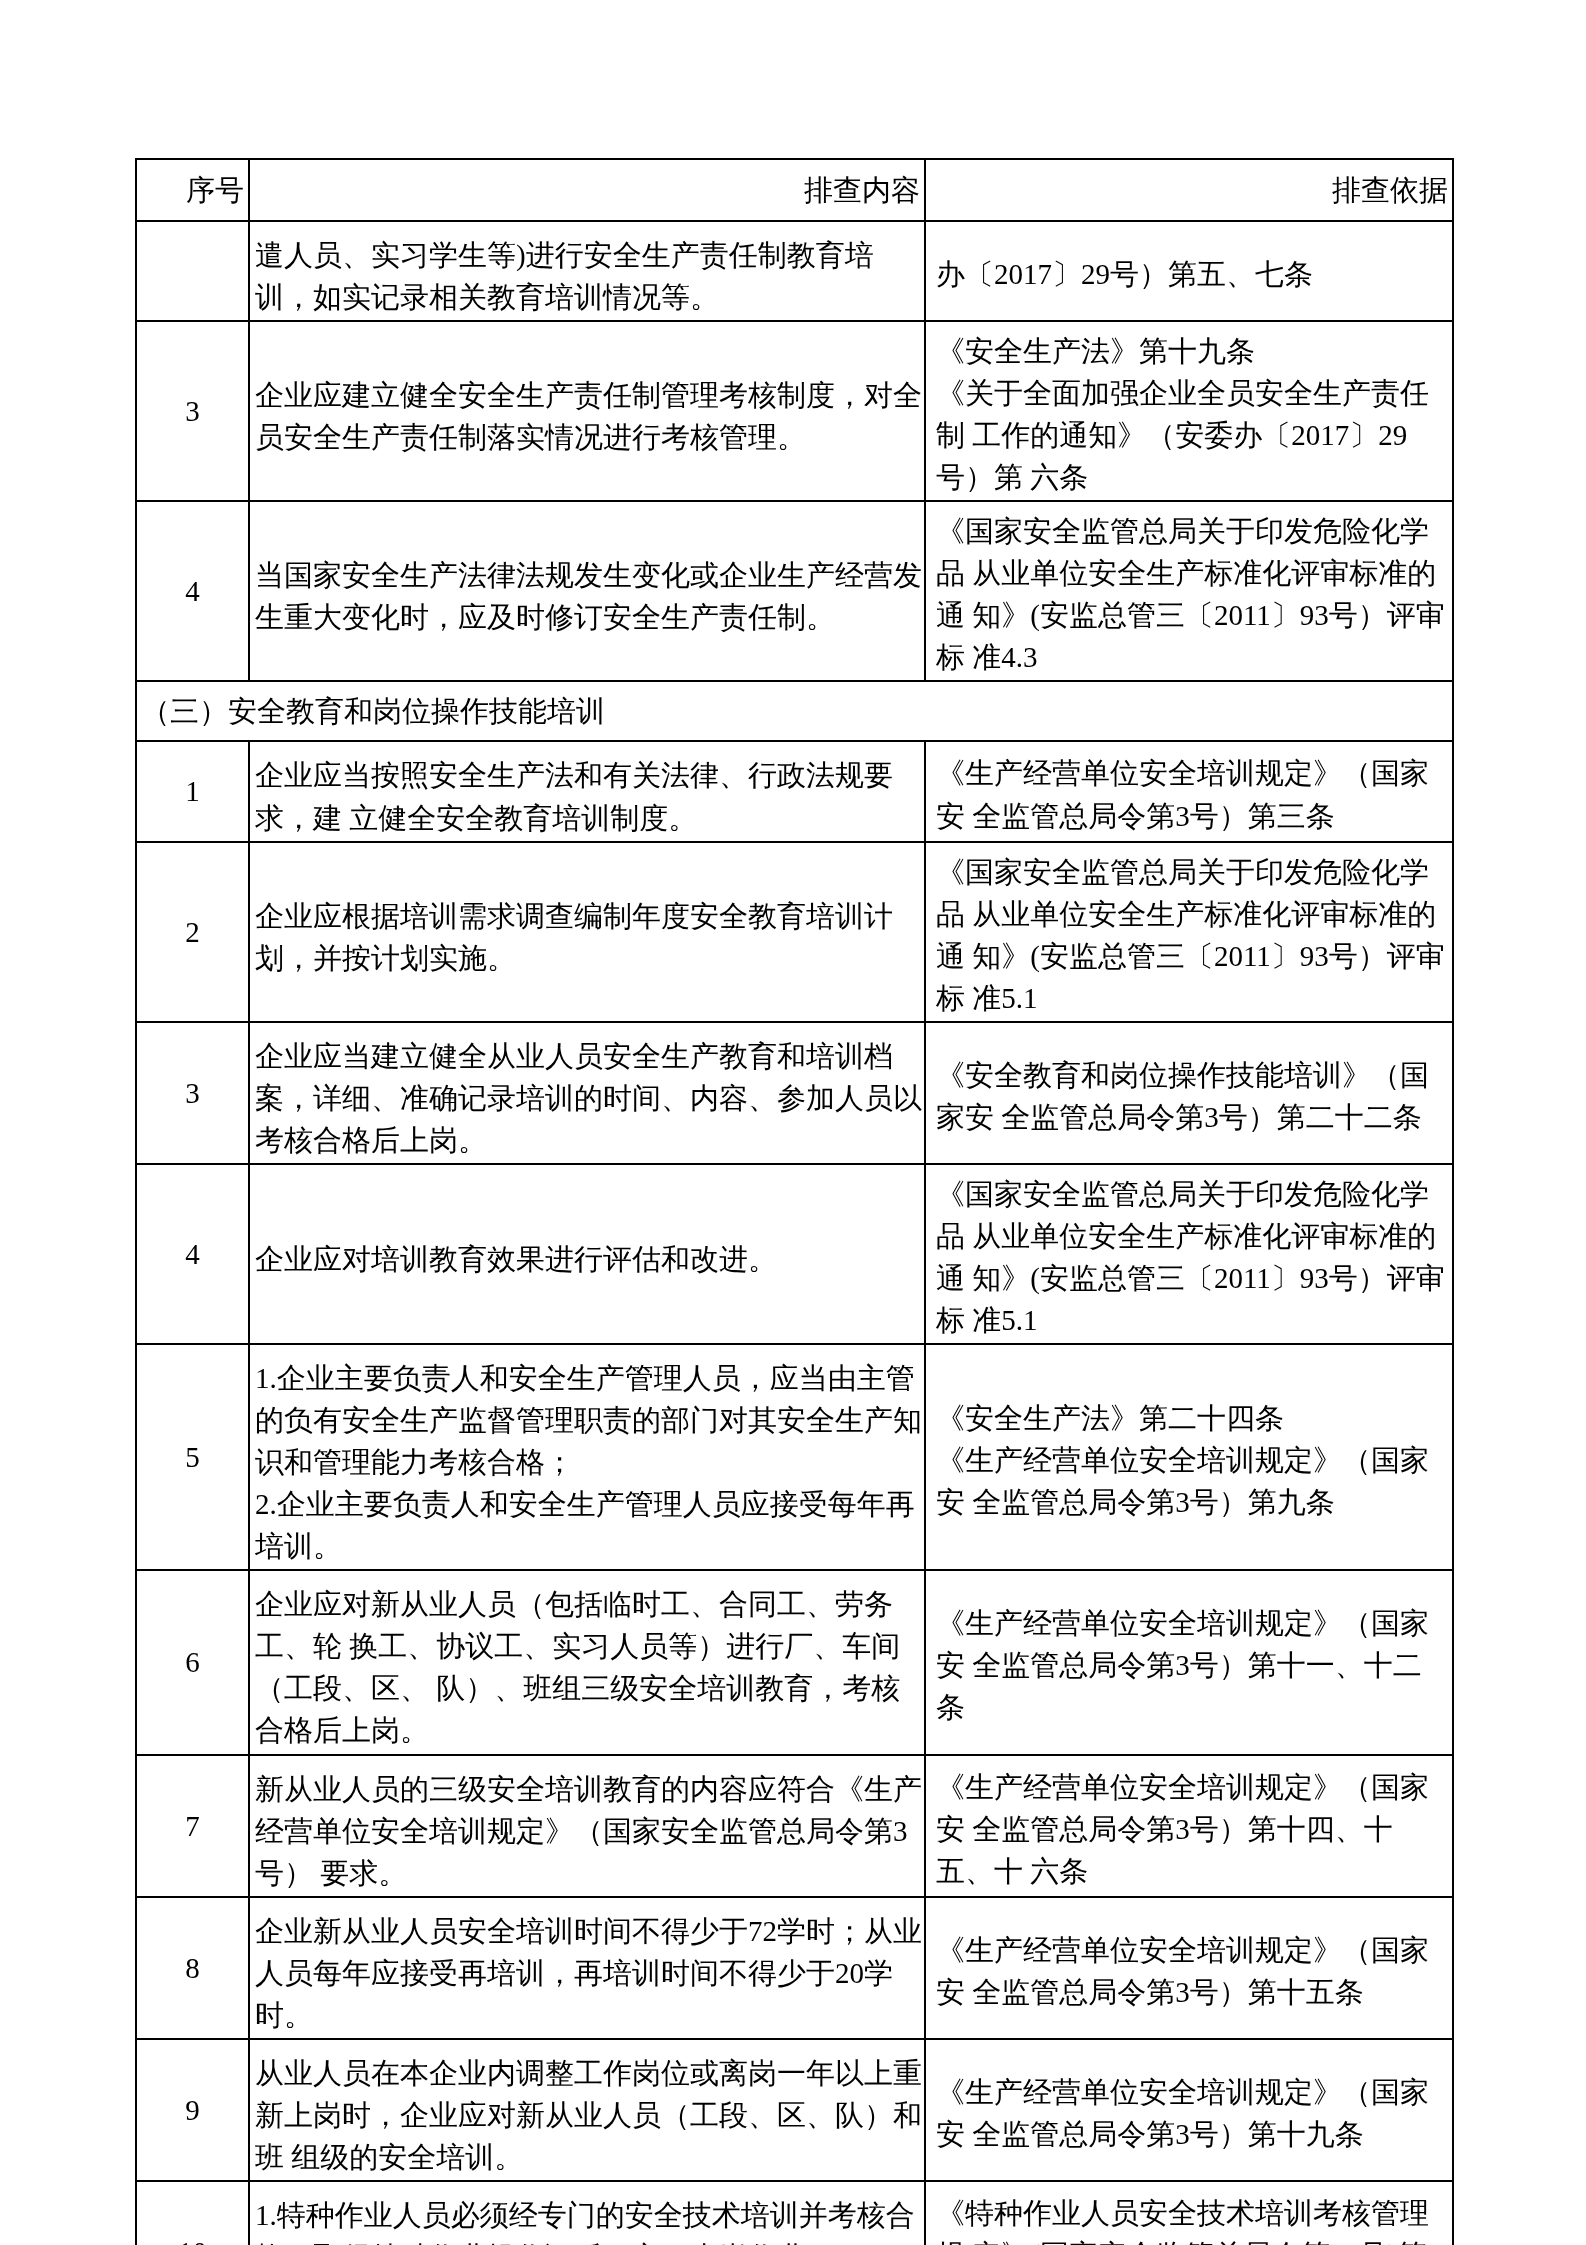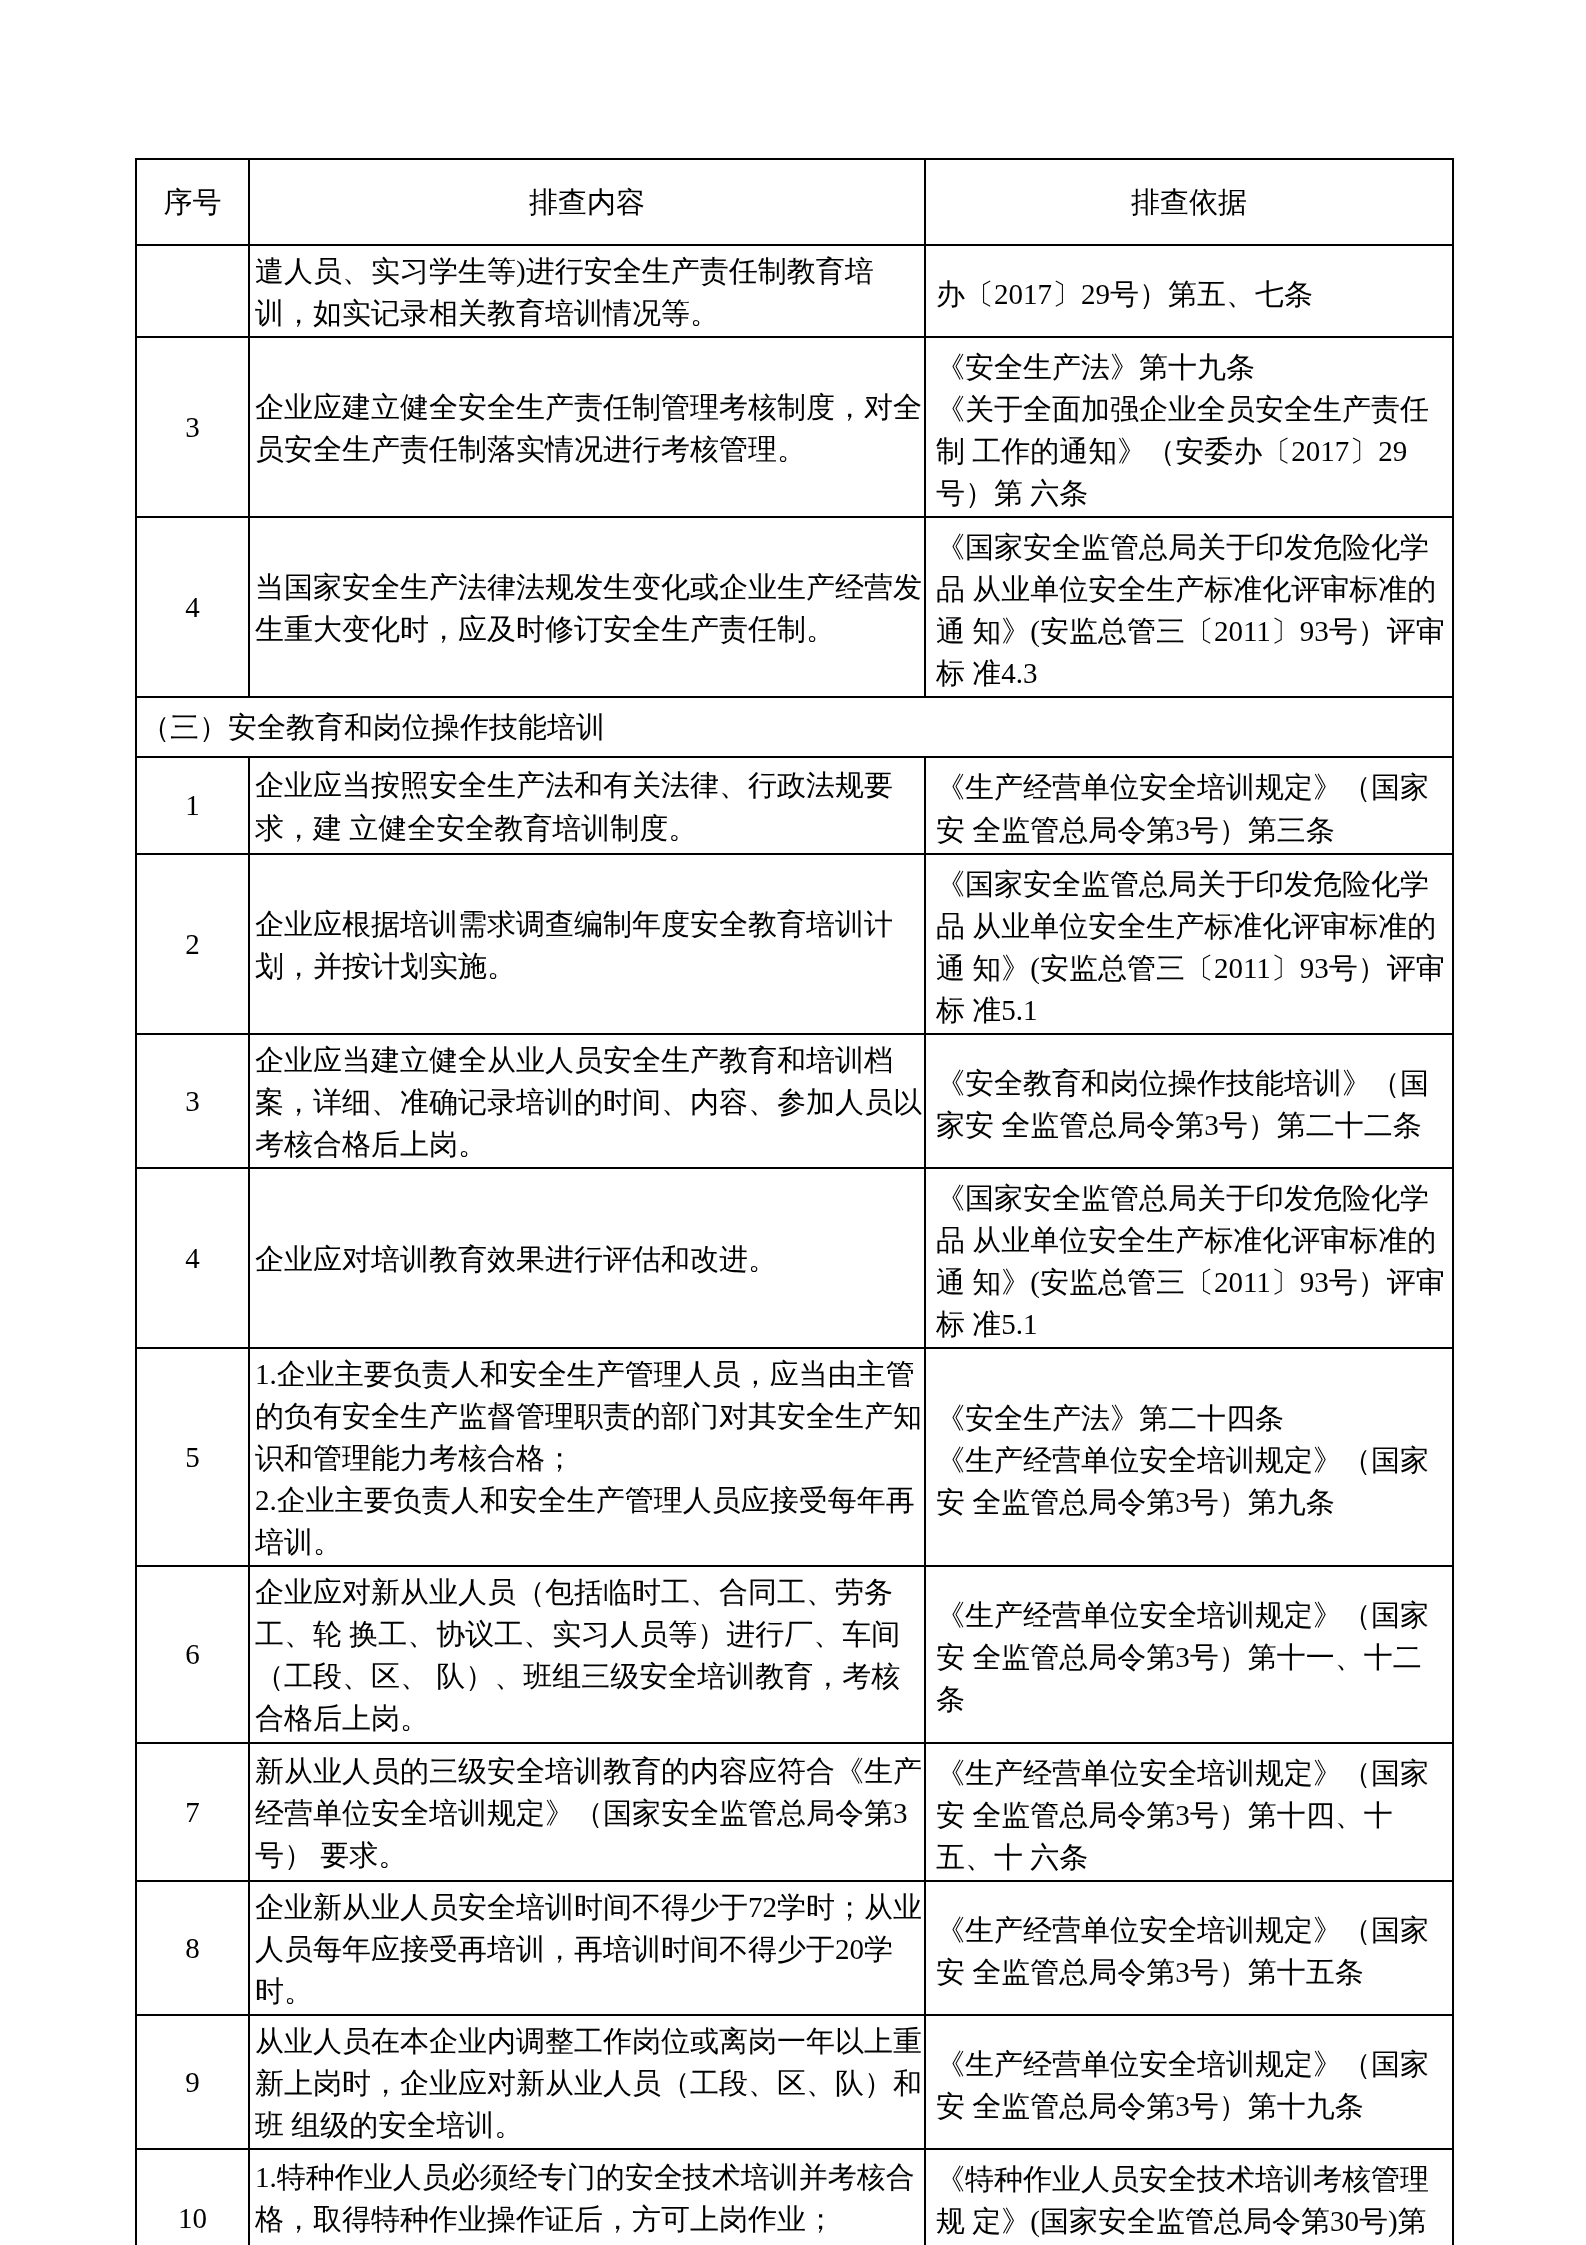--- a/index.html
+++ b/index.html
@@ -21,31 +21,31 @@
   }
   table.checklist td, table.checklist th{
     border:2px solid #000000;
     font-size:29px;
     line-height:1.45;
     vertical-align:middle;
     word-break:break-all;
     font-weight:normal;
   }
   th.hdr{
-    text-align:center;
+    text-align:right;
     height:60px;
-    padding:12px 4px;
+    padding:0 4px;
   }
   td.no-cell{
     text-align:center;
     padding:0 2px;
   }
   td.content-cell{
     text-align:left;
-    padding:4px 2px 2px 5px;
+    padding:12px 2px 2px 5px;
     white-space:pre-wrap;
     border-radius:21px;
   }
   td.basis-cell{
     text-align:left;
     padding:8px 4px 2px 10px;
     white-space:pre-wrap;
   }
   td.section-cell{
     text-align:left;

